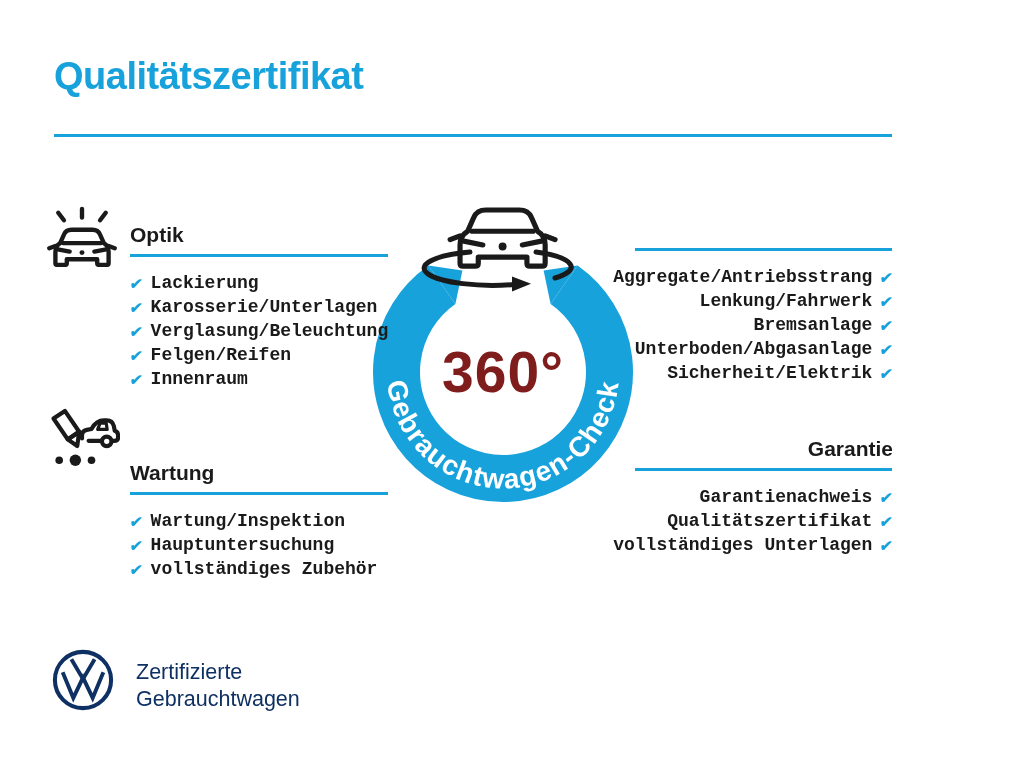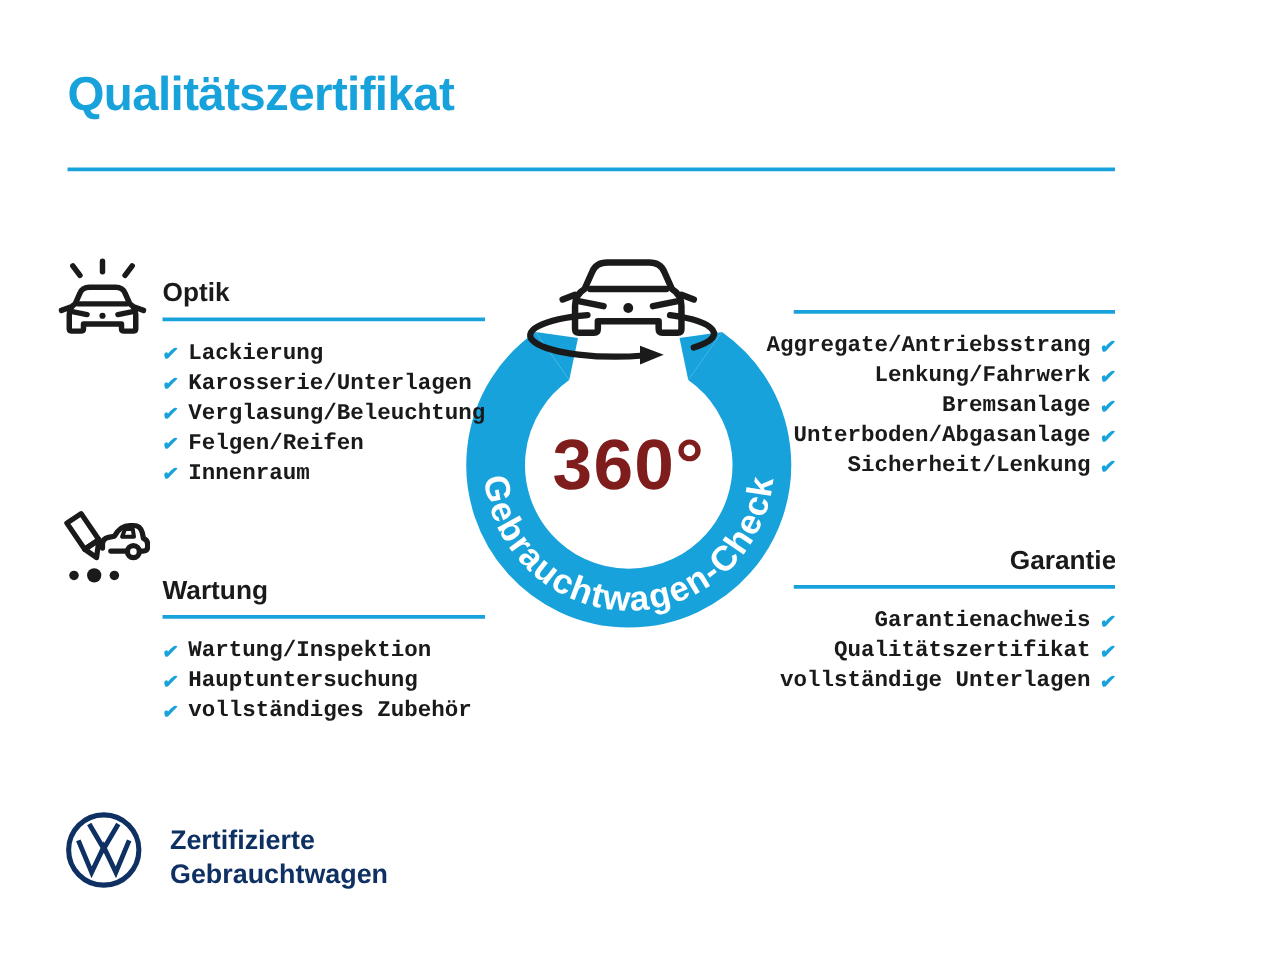--- a/index.html
+++ b/index.html
@@ -32,21 +32,21 @@
   #icon-optik{left:44px;top:204px;}
   #icon-technik{left:900px;top:206px;}
   #icon-wartung{left:44px;top:406px;}
   #icon-garantie{left:919px;top:415px;}
 
   #ring-svg{position:absolute;left:350px;top:170px;}
   .badge-value{position:absolute;left:403px;top:342px;width:200px;text-align:center;
                font-size:57px;font-weight:bold;color:#7f1d1d;line-height:60px;letter-spacing:1px;}
 
   .footer-logo{position:absolute;left:52px;top:649px;}
-  .footer-text{position:absolute;left:136px;top:659px;font-size:21.5px;font-weight:bold;
+  .footer-text{position:absolute;left:136px;top:659px;font-size:21.5px;font-weight:normal;
                color:#0E3063;line-height:26.5px;}
 </style>
 </head>
 <body>
 
 <div class="canvas">
 
   <svg width="0" height="0" style="position:absolute" aria-hidden="true">
     <defs>
       <g id="car-front" fill="none" stroke="#1a1a1a" stroke-linecap="round" stroke-linejoin="round">
@@ -161,21 +161,21 @@
         </div>
       <div class="row">
           <span class="lbl">Bremsanlage</span>
           <span class="chk">✔</span>
         </div>
       <div class="row">
           <span class="lbl">Unterboden/Abgasanlage</span>
           <span class="chk">✔</span>
         </div>
       <div class="row">
-          <span class="lbl">Sicherheit/Lenkung</span>
+          <span class="lbl">Sicherheit/Elektrik</span>
           <span class="chk">✔</span>
         </div>
     </div>
   </div>
 
   <div id="sec-wartung" class="section sec-left">
     <h2>Wartung</h2>
     <div class="rule"></div>
     <div class="list">
       <div class="row">
@@ -199,21 +199,21 @@
     <div class="list">
       <div class="row">
           <span class="lbl">Garantienachweis</span>
           <span class="chk">✔</span>
         </div>
       <div class="row">
           <span class="lbl">Qualitätszertifikat</span>
           <span class="chk">✔</span>
         </div>
       <div class="row">
-          <span class="lbl">vollständige Unterlagen</span>
+          <span class="lbl">vollständiges Unterlagen</span>
           <span class="chk">✔</span>
         </div>
     </div>
   </div>
 
   <svg class="footer-logo" width="62" height="62" viewBox="0 0 64 64">
     <g fill="none" stroke="#0E3063" stroke-width="4.2">
       <circle cx="32" cy="32" r="29"></circle>
       <path d="M20 10.5 L32 31 L44 10.5" stroke-width="4"></path>
       <path d="M11 24 L22 50.5 L32 29.5 L42 50.5 L53 24" stroke-width="4"></path>

